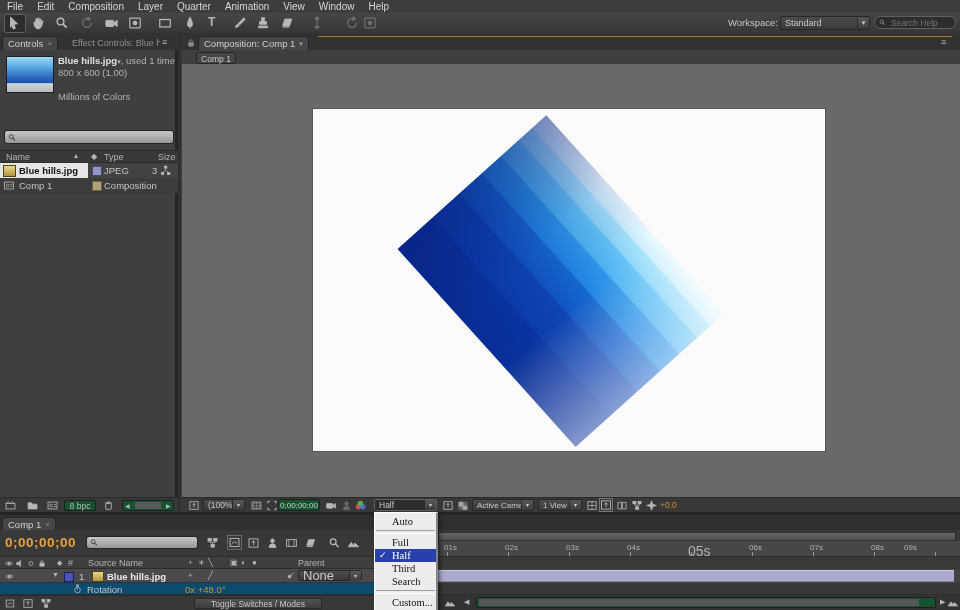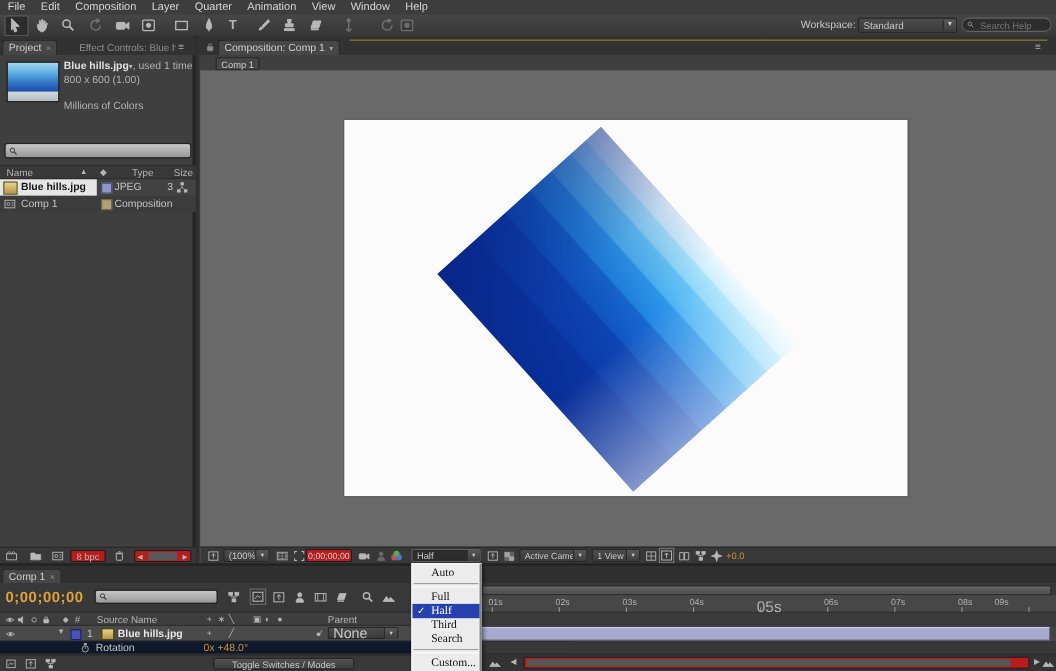--- a/index.html
+++ b/index.html
@@ -8,21 +8,21 @@
   svg.ic{color:#b8b8b8;display:block}
   svg.ic *{fill:currentColor;stroke:currentColor}
   .dim{opacity:.4}
   .menubar{display:flex;align-items:center;font-size:10px;color:#d6d6d6;background:#3d3d3d}
   .menubar span{padding:0 7px;cursor:default}
   .tab{background:#464646;border:1px solid #262626;border-bottom:none;border-radius:3px 3px 0 0;font-size:9.5px;color:#cfcfcf;display:flex;align-items:center;padding:0 5px;gap:4px;box-sizing:border-box}
   .dd{background:linear-gradient(#4c4c4c,#3a3a3a);border:1px solid #272727;border-radius:2px;font-size:9px;color:#c8c8c8;display:flex;align-items:center;box-sizing:border-box}
   .dd .cap{flex:1;padding:0 4px;white-space:nowrap;overflow:hidden}
   .dd .arr{width:11px;text-align:center;border-left:1px solid #2a2a2a;background:linear-gradient(#575757,#3d3d3d);font-size:7px;color:#ccc;line-height:10px}
   .pressed{background:#2d2d2d !important;border-color:#5f5f5f}
-  .recess{background:#b91c1c;border:1px solid #1f1f1f;border-radius:2px;box-sizing:border-box}
+  .recess{background:#14532d;border:1px solid #1f1f1f;border-radius:2px;box-sizing:border-box}
   .lightpill{background:linear-gradient(#c6c6c6,#989898);border:1px solid #242424;border-radius:3px;display:flex;align-items:center;padding:0 3px;gap:3px;box-sizing:border-box}
   .lightpill input{background:transparent;border:none;outline:none;font-size:9px;color:#222;width:100%;padding:0}
   .colhead{font-size:9px;color:#b4b4b4}
   .cell{font-size:9.5px;color:#c4c4c4;white-space:nowrap}
   .menu{background:#ececec;border-top:1px solid #fdfdfd;border-left:1px solid #fdfdfd;border-right:2px solid #828282;border-bottom:2px solid #828282;box-shadow:2px 2px 4px rgba(0,0,0,.5);font-family:"Liberation Serif",serif;font-size:10.5px;color:#111;padding:2px 0;z-index:50;box-sizing:border-box}
   .menu .mi{height:13px;line-height:13px;padding-left:17px;position:relative;cursor:default}
   .menu .mi.sel{background:#2740ad;color:#fff}
   .menu .sep{height:2px;border-top:1px solid #9f9f9f;border-bottom:1px solid #fff;margin:2px 1px}
   .menu .chk{position:absolute;left:4px;top:0;font-size:9px}
   .glyph{color:#b4b4b4}
@@ -249,21 +249,21 @@
       <svg class="ic" style="width:9px;height:9px;color:#9a9a9a">
           <use href="#i-mag"></use>
         </svg>
       <input style="background: transparent; border: none; outline: none; color: rgb(181, 181, 181); font-size: 8.5px; width: 58px;" placeholder="Search Help">
     </div>
   </div>
 
   <div class="ab" style="left:0;top:33px;width:178px;height:479px;background:#3f3f3f;border-right:3px solid #242424;box-sizing:border-box"></div>
   <div class="ab" style="left:0;top:33px;width:178px;height:17px;background:#323232"></div>
   <div class="ab tab" style="left:2px;top:36px;height:14px">
-    <span>Project</span>
+    <span>Controls</span>
     <span style="color:#8d8d8d;font-size:8px">×</span>
   </div>
   <span class="ab" style="left:72px;top:38px;font-size:9px;color:#8f8f8f;width:88px;overflow:hidden;white-space:nowrap">Effect Controls: Blue h</span>
   <span class="ab glyph" style="left:162px;top:37px;font-size:9px">≡</span>
 
   <div class="ab" style="left:6px;top:56px;width:46px;height:35px;border:1px solid #1f1f1f;background:linear-gradient(180deg,#9fd8f2 0%,#57a8e0 30%,#2f6fc0 55%,#1c4fae 74%,#cfd6d8 76%,#b5bcc0 100%)"></div>
   <div class="ab" style="left:58px;top:55px;font-size:9.5px">
     <div><b style="color:#e0e0e0">Blue hills.jpg</b><span class="glyph" style="font-size:7px">▾</span><span style="color:#b2b2b2">, used 1 time</span></div>
     <div style="color:#b2b2b2;margin-top:1px">800 x 600 (1.00)</div>
     <div style="color:#b2b2b2;margin-top:13px">Millions of Colors</div>
@@ -273,21 +273,21 @@
     <svg class="ic" style="width:9px;height:9px;color:#333">
         <use href="#i-mag"></use>
       </svg>
     <input style="">
   </div>
 
   <div class="ab" style="left:0;top:150px;width:178px;height:13px;background:#383838;border-top:1px solid #2b2b2b;border-bottom:1px solid #2b2b2b;box-sizing:border-box">
     <span class="ab colhead" style="left:6px;top:1px">Name</span>
     <span class="ab glyph" style="left:74px;top:0;font-size:8px">▴</span>
     <span class="ab glyph" style="left:91px;top:1px;font-size:8px">◆</span>
-    <span class="ab colhead" style="left:120px;top:1px">Type</span>
+    <span class="ab colhead" style="left:104px;top:1px">Type</span>
     <span class="ab colhead" style="left:158px;top:1px">Size</span>
   </div>
 
   <div class="ab" style="left:0;top:163px;width:178px;height:15px;background:#424242">
     <div class="ab" style="left:0;top:0;width:88px;height:15px;background:#e6e6e6"></div>
     <span class="ab" style="left:3px;top:2px;width:11px;height:10px;background:linear-gradient(#e8d88a,#b39440);border:1px solid #54430f"></span>
     <b class="ab" style="left:19px;top:2px;font-size:9.5px;color:#111">Blue hills.jpg</b>
     <span class="ab swatch" style="left:92px;top:3px;background:#8f97c6;border-color:#44486e"></span>
     <span class="ab cell" style="left:104px;top:2px">JPEG</span>
     <span class="ab cell" style="left:152px;top:2px">3</span>
@@ -485,21 +485,21 @@
     <span class="ab glyph" style="left:208px;top:2px;font-size:8px">╱</span>
     <svg class="ic ab" style="left:284px;top:2px;width:11px;height:10px">
         <use href="#i-pickwhip"></use>
       </svg>
     <div class="ab dd" style="left:298px;top:1px;width:64px;height:11px">
       <span class="cap" style="font-size:13px">None</span>
       <span class="arr" style="font-size:6px">▾</span>
     </div>
   </div>
 
-  <div class="ab" style="left:0;top:583px;width:518px;height:12px;background:#0f172a;border-bottom:1px solid #2e2e2e;box-sizing:border-box">
+  <div class="ab" style="left:0;top:583px;width:518px;height:12px;background:#0c4a6e;border-bottom:1px solid #2e2e2e;box-sizing:border-box">
     <svg class="ic ab" style="left:72px;top:1px;width:11px;height:10px">
         <use href="#i-stopwatch"></use>
       </svg>
     <span class="ab cell" style="left:87px;top:1px">Rotation</span>
     <span class="ab orange" style="left:185px;top:1px;font-size:9.5px">0x +48.0°</span>
   </div>
 
   <div class="ab" style="left:0;top:595px;width:436px;height:15px;background:#383838;border-top:1px solid #2a2a2a;box-sizing:border-box">
     <svg class="ic ab" style="left:4px;top:2px;width:12px;height:11px">
         <use href="#i-mini"></use>

